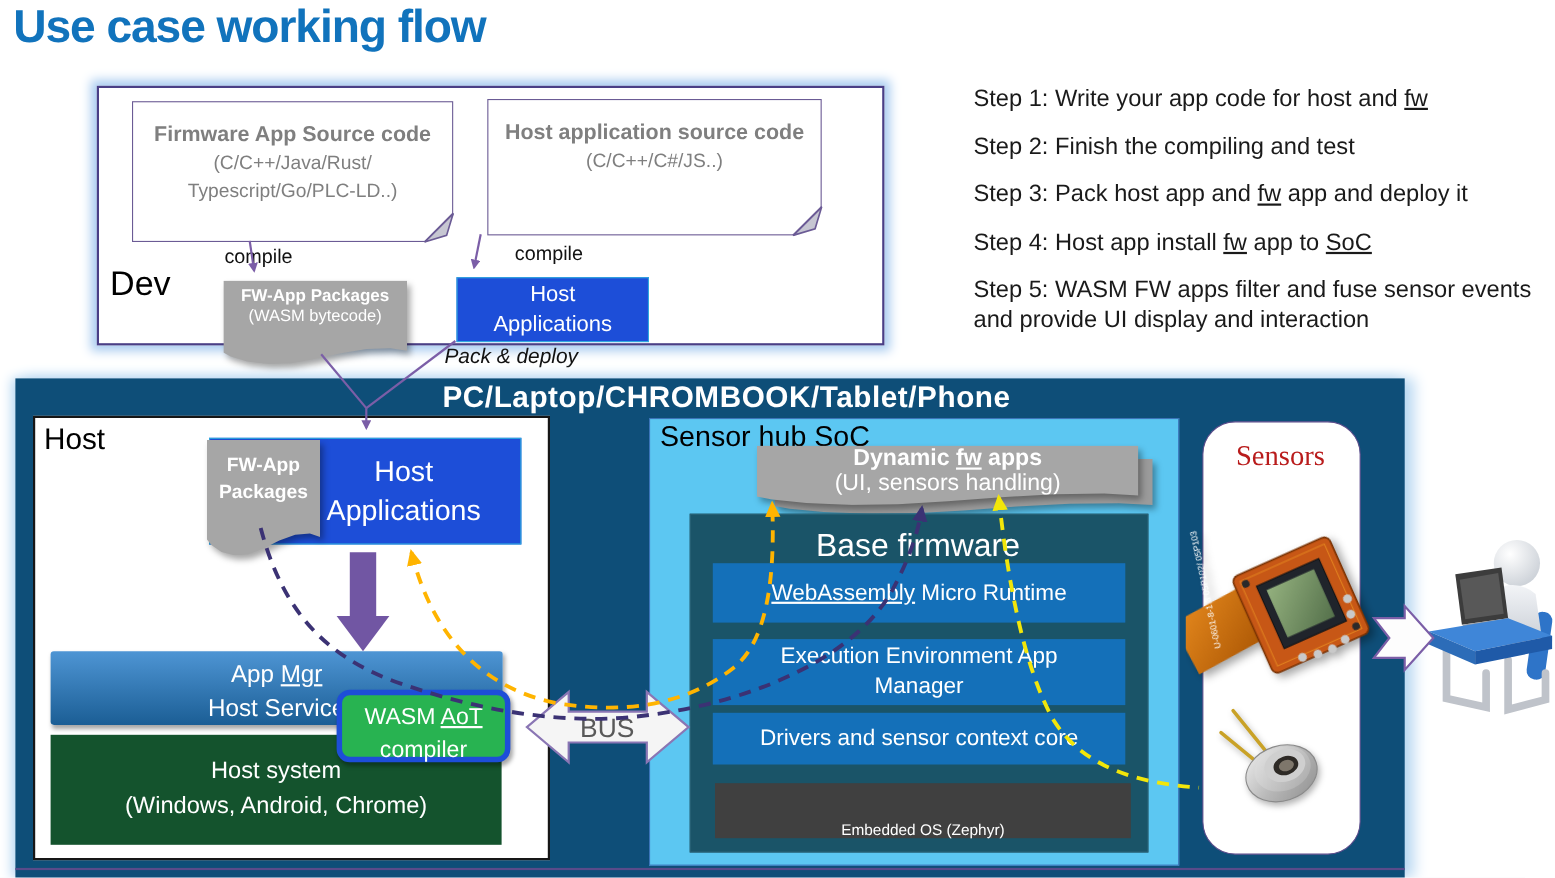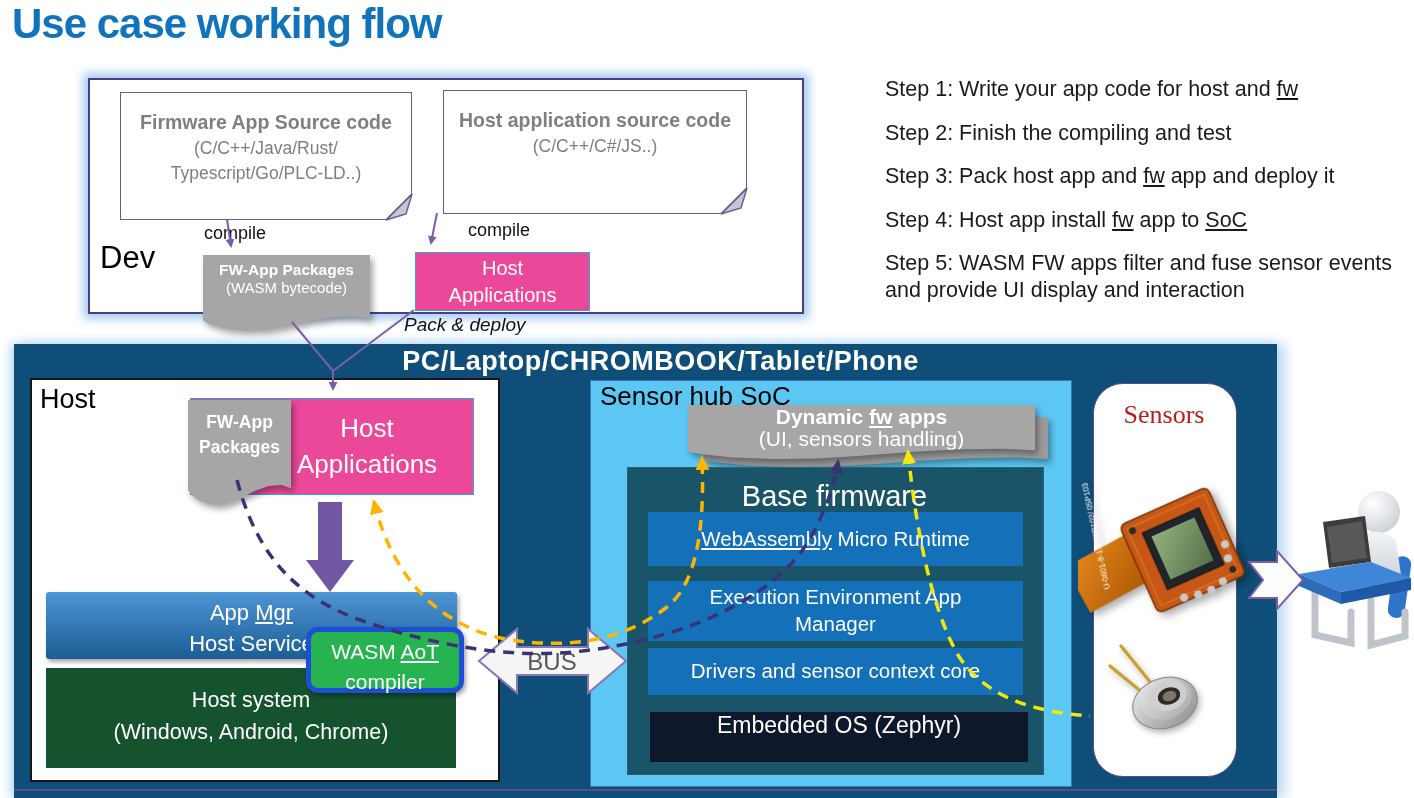--- a/index.html
+++ b/index.html
@@ -28,21 +28,21 @@
   .compile-label{font-size:18px;color:#111;}
   .dev-label{left:100px;top:240px;font-size:31px;color:#000;}
   .pack-label{left:404px;top:314px;font-size:19px;color:#111;font-style:italic;}
 
   
   .wavewrap{position:absolute;filter:drop-shadow(3px 4px 3px rgba(0,0,0,0.35));}
   .wave{width:100%;height:100%;background:#A6A6A6;color:#fff;text-align:center;
         clip-path:polygon(0 0,100% 0,100% 84%,91% 81%,78% 82%,64% 87%,50% 94%,37% 99%,25% 100%,13% 97%,4% 91%,0 86%);}
   .wave .l1{font-weight:bold;}
 
-  .green-box{background:#ec4899;border:1.5px solid #2FA8DF;color:#fff;text-align:center;}
+  .green-box{background:#1d4ed8;border:1.5px solid #2FA8DF;color:#fff;text-align:center;}
 
   
   .pc-box{left:14px;top:344px;width:1263px;height:454px;background:#0E4E78;
           box-shadow:8px 0 12px #B9D8F2,-4px 0 10px #B9D8F2;}
   .pc-title{left:14px;top:346px;width:1263px;text-align:center;padding-left:30px;box-sizing:border-box;
             font-size:27px;font-weight:bold;color:#fff;letter-spacing:0.5px;}
   .pc-bottom-line{left:14px;top:789px;width:1263px;height:2px;background:#5A4B8A;}
 
   
   .host-box{left:30px;top:378px;width:466px;height:400px;background:#fff;border:2px solid #161616;}
@@ -66,22 +66,22 @@
   .dyn-front{left:688px;top:403px;width:347px;height:54px;}
   .dyn-front .l1{font-size:21px;margin-top:2px;}
   .dyn-front .l2{font-size:21px;margin-top:-2px;}
   .base-box{left:627px;top:467px;width:415px;height:306px;background:#1A5468;border:1px solid #2A6377;}
   .base-title{left:627px;top:480px;width:415px;text-align:center;font-size:29px;color:#fff;}
   .bar{left:648px;width:375px;background:#1470B9;color:#fff;text-align:center;font-size:20.5px;
        display:flex;align-items:center;justify-content:center;line-height:1.3;}
   .bar1{top:512px;height:54px;}
   .bar2{top:581px;height:60px;}
   .bar3{top:648px;height:47px;}
-  .os-bar{left:650px;top:712px;width:378px;height:50px;background:#0f172a;color:#fff;text-align:center;
-          font-size:23px;display:flex;align-items:flex-start;justify-content:center;}
+  .os-bar{left:650px;top:712px;width:378px;height:50px;background:#404040;color:#fff;text-align:center;
+          font-size:14px;display:flex;align-items:flex-end;justify-content:center;}
 
   
   .sensors-box{left:1093px;top:383px;width:142px;height:392px;background:#fff;border:1.5px solid #5A4B8A;border-radius:30px;}
   .sensors-label{left:1093px;top:400px;width:142px;text-align:center;font-size:26px;color:#b91c1c;font-family:Liberation Serif, serif;}
 
   svg{display:block;}
   .overlay{left:0;top:0;z-index:40;pointer-events:none;}
   .art{z-index:20;}
 </style>
 </head>

